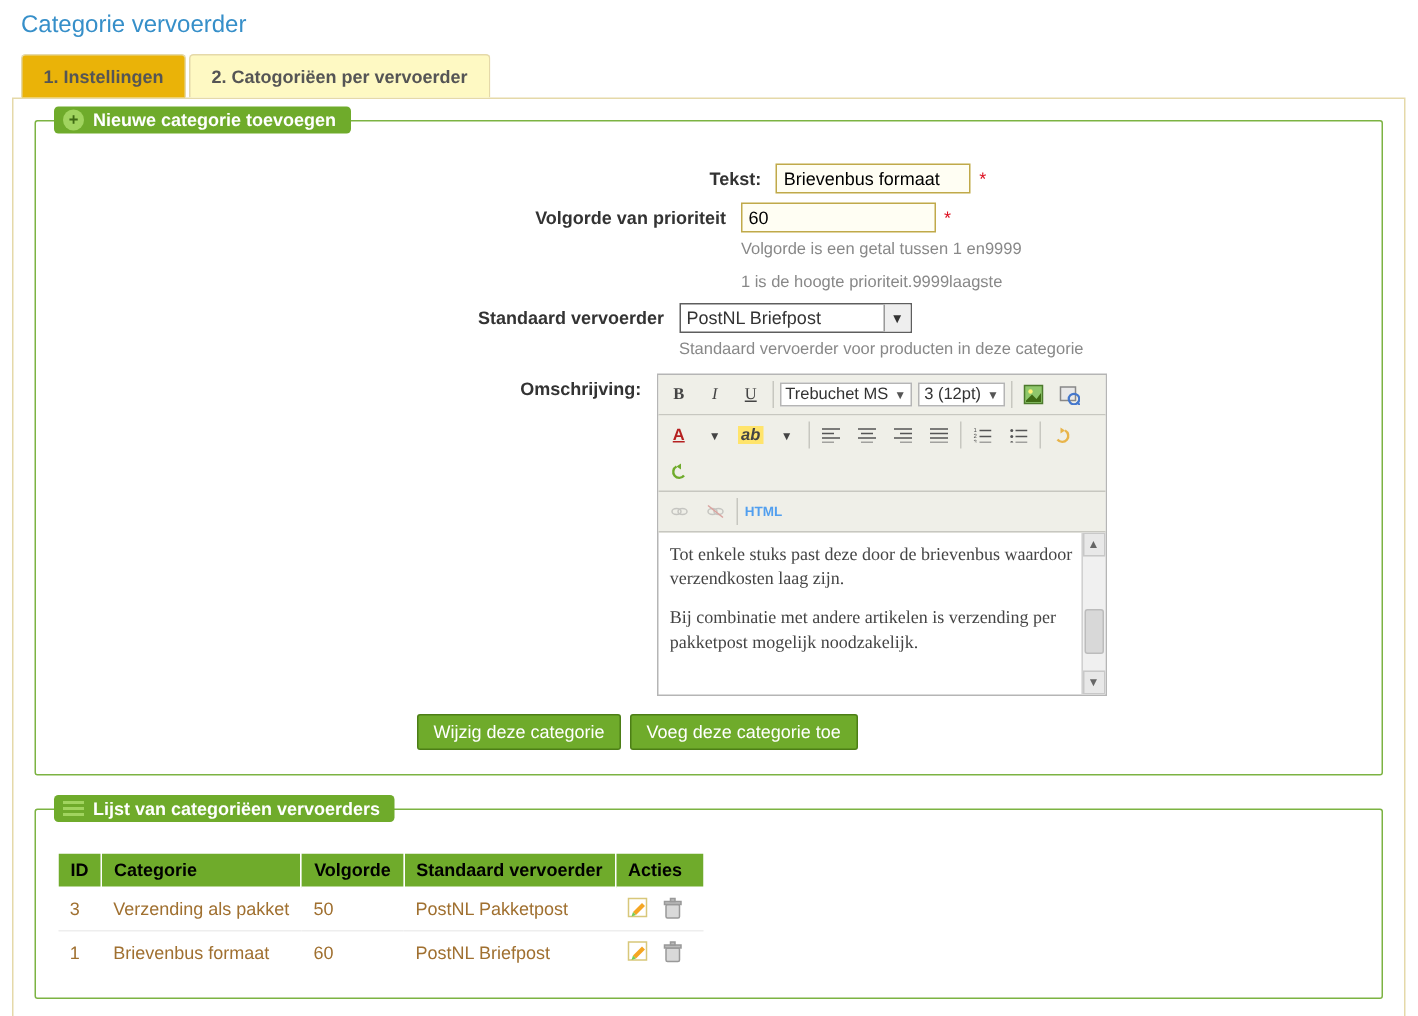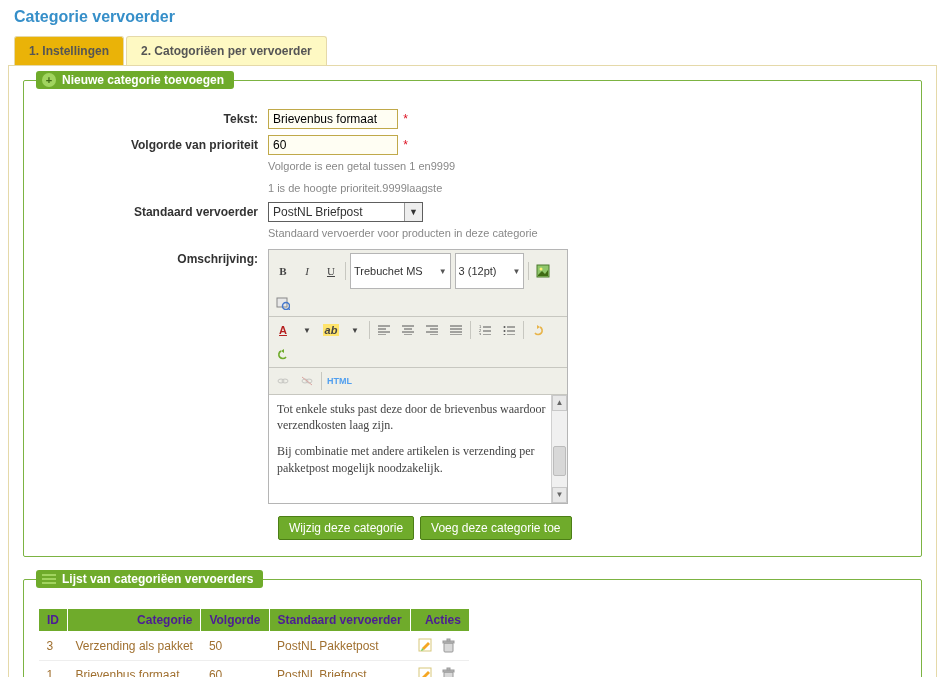--- a/index.html
+++ b/index.html
@@ -7,21 +7,21 @@
     font-family: Arial, Helvetica, sans-serif;
     font-size: 12px;
     margin: 0;
     padding: 8px;
     color: #333;
     background: #fff;
   }
   .page-title {
     color: #368fc9;
     font-size: 16px;
-    font-weight: bold;
+    font-weight: normal;
     margin: 0 0 10px 6px;
   }
   .tabs {
     display: flex;
     margin-left: 6px;
   }
   .tab {
     padding: 7px 14px;
     border: 1px solid #e5d9a9;
     border-bottom: none;
@@ -71,20 +71,21 @@
     display: inline-flex;
     align-items: center; justify-content: center;
     color: #3f6b14;
     font-size: 11px;
     font-weight: bold;
   }
   .form-row {
     display: flex;
     align-items: flex-start;
     margin-bottom: 6px;
+    justify-content: center;
   }
   .form-label {
     width: 230px;
     text-align: right;
     padding-right: 10px;
     padding-top: 3px;
     font-weight: bold;
     color: #333;
   }
   .form-field {
@@ -151,22 +152,22 @@
   .tool-btn.i { font-style: italic; font-family: Georgia, serif; }
   .tool-btn.u { text-decoration: underline; font-family: Georgia, serif; }
   .tool-sep {
     width: 1px; height: 18px; background: #c7c7c0;
   }
   .tool-select {
     border: 1px solid #b5b5b5;
     background: #fff;
     font-size: 11px;
     padding: 1px 3px;
-    height: 36px;
-    display: inline-flex; align-items: center; gap: 16px;
+    height: 16px;
+    display: inline-flex; align-items: center; gap: 4px;
   }
   .tool-select .caret { font-size: 8px; color: #555; }
   .tool-img {
     display:inline-flex; align-items:center; justify-content:center;
   }
   .html-label {
     font-size: 9px;
     color: #519fef;
     font-weight: bold;
   }
@@ -222,25 +223,25 @@
     font-size: 12px;
     border-radius: 2px;
     cursor: pointer;
   }
   
   .tbl {
     border-collapse: collapse;
   }
   .tbl th {
     background: #6fab2b;
-    color: #4c1d95;
+    color: #000000;
     font-weight: bold;
     font-size: 12px;
     padding: 4px 8px;
-    text-align: right;
+    text-align: left;
     border: 1px solid #fff;
   }
   .tbl td {
     padding: 6px 8px;
     color: #a07030;
     font-size: 12px;
   }
   .tbl tr.data td { border-top: 1px solid #eee; }
   .action-icon {
     width: 16px; height: 16px;

